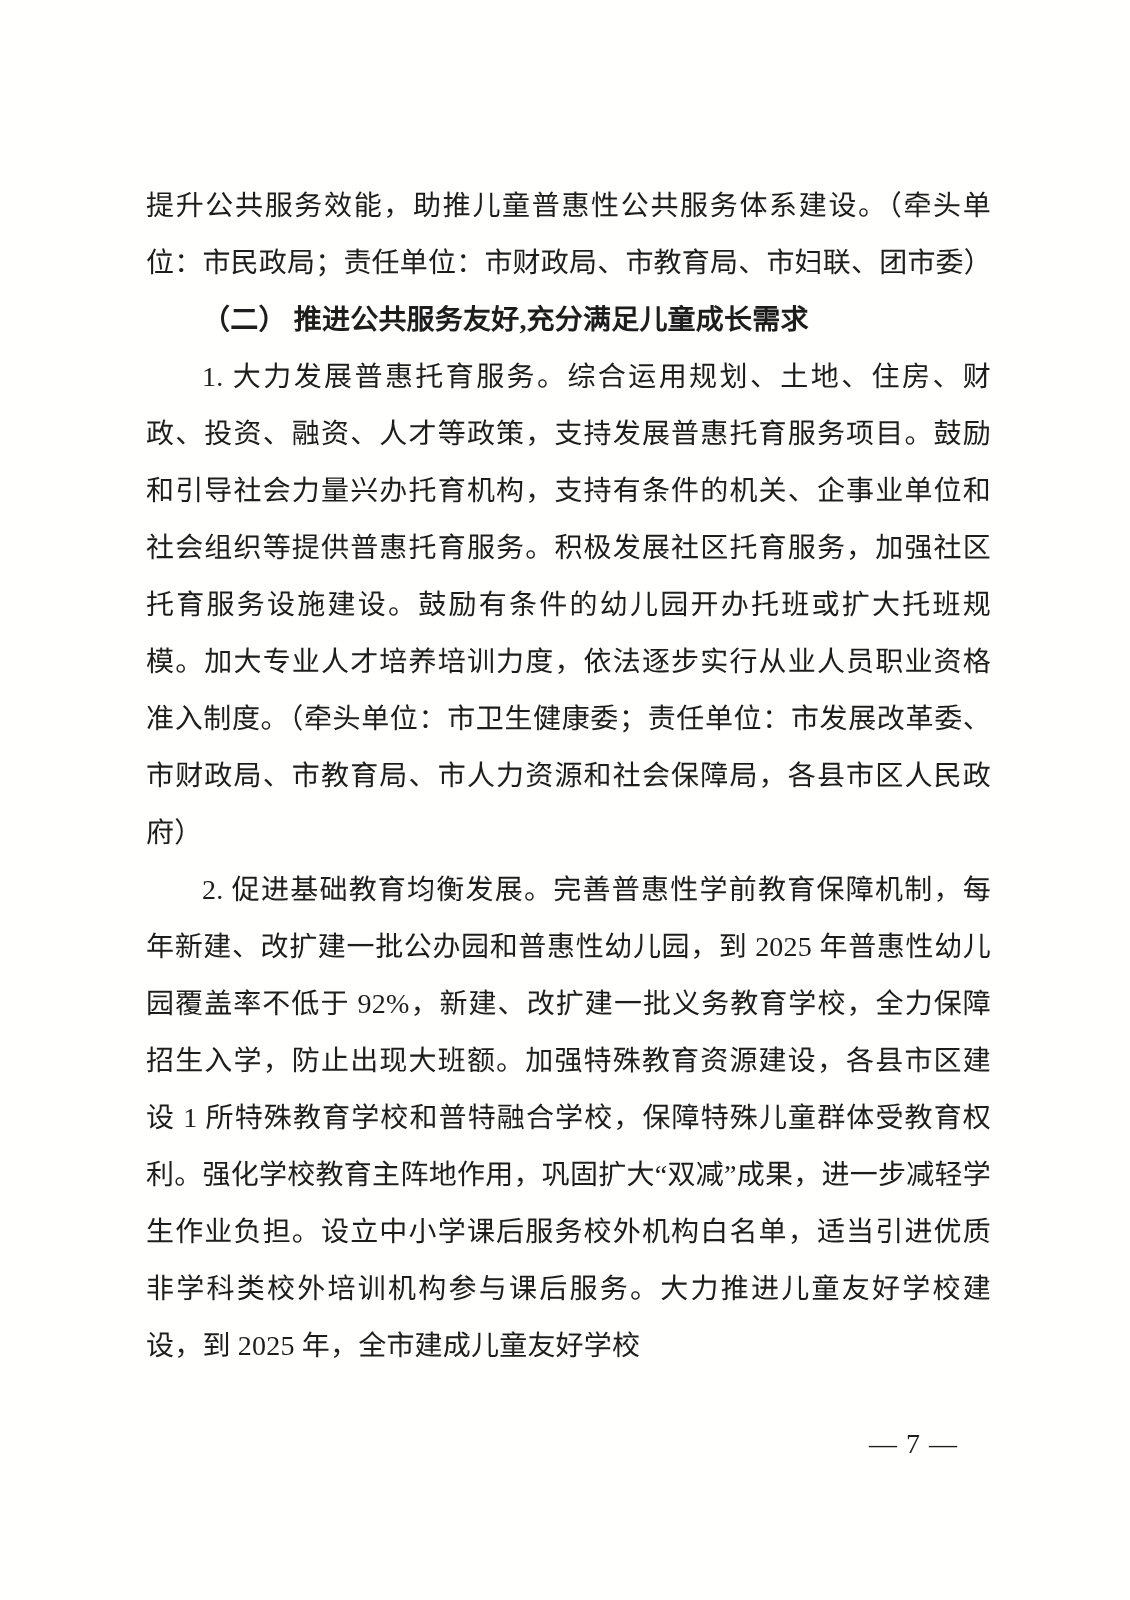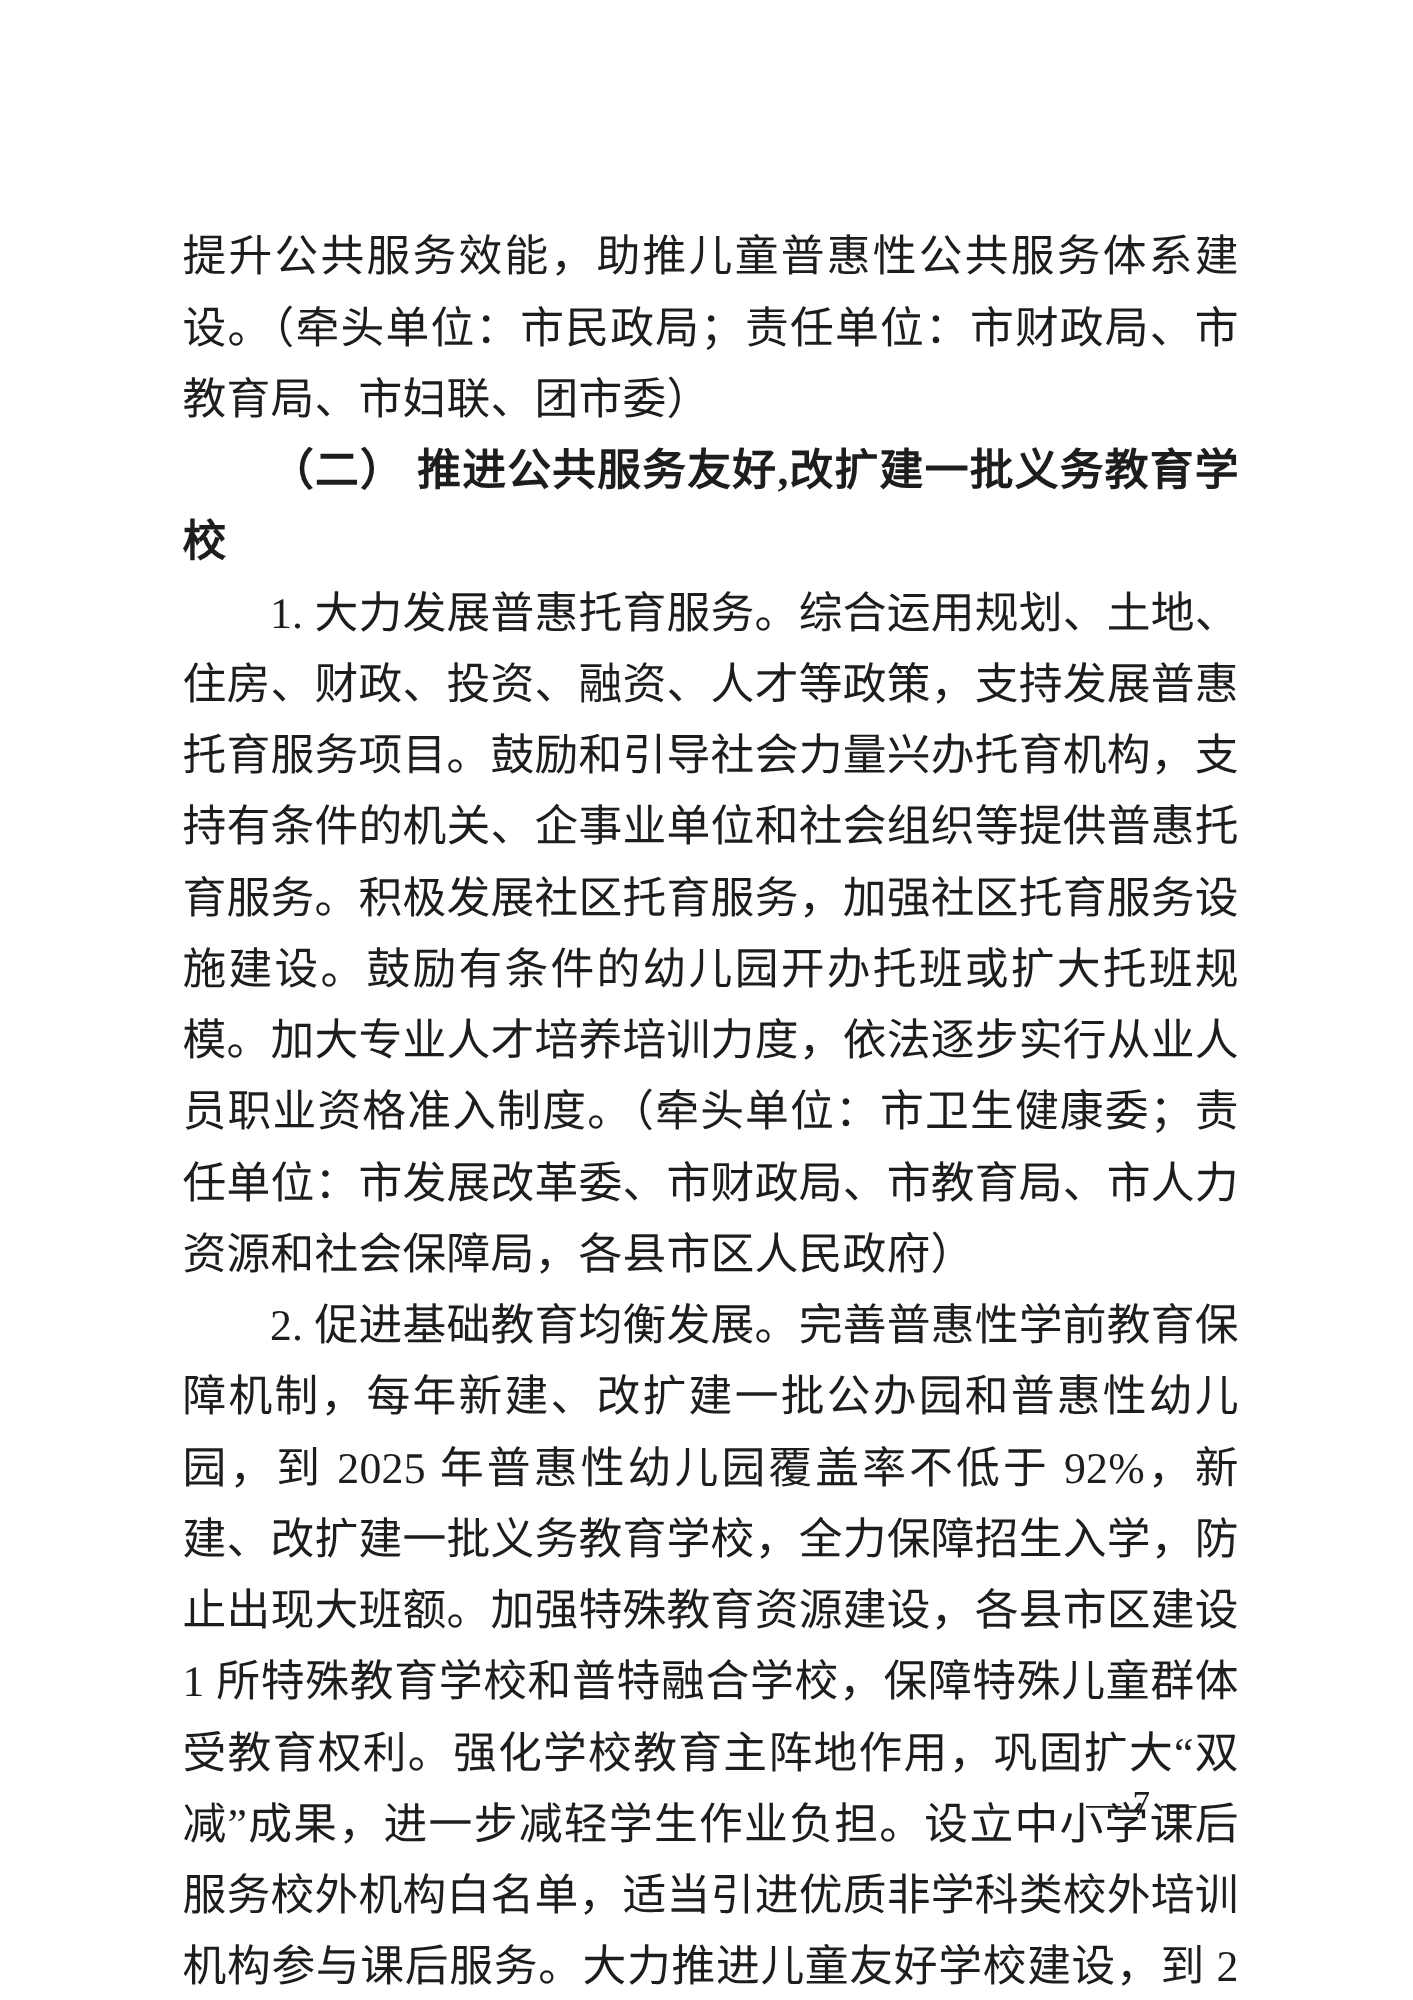--- a/index.html
+++ b/index.html
@@ -18,21 +18,21 @@
   }
   .text-block {
     position: absolute;
     left: 146px;
     top: 177px;
     width: 845px;
   }
   .text-block p {
     margin: 0;
     padding: 0;
-    font-size: 35px;
+    font-size: 28px;
     line-height: 57px;
     text-align: justify;
     text-justify: inter-ideograph;
     letter-spacing: 0.2px;
     word-break: break-all;
   }
   .p-continuation {
     text-indent: 0;
   }
   .p-heading {
@@ -51,18 +51,18 @@
     letter-spacing: 1px;
     color: #1d1d1d;
   }
 </style>
 </head>
 <body>
 
 <div class="page">
   <div class="text-block">
     <p class="p-continuation">提升公共服务效能，助推儿童普惠性公共服务体系建设。（牵头单位：市民政局；责任单位：市财政局、市教育局、市妇联、团市委）</p>
-    <p class="p-heading">（二） 推进公共服务友好,改扩建一批义务教育学校</p>
+    <p class="p-heading">（二） 推进公共服务友好,充分满足儿童成长需求</p>
     <p class="p-body">1. 大力发展普惠托育服务。综合运用规划、土地、住房、财政、投资、融资、人才等政策，支持发展普惠托育服务项目。鼓励和引导社会力量兴办托育机构，支持有条件的机关、企事业单位和社会组织等提供普惠托育服务。积极发展社区托育服务，加强社区托育服务设施建设。鼓励有条件的幼儿园开办托班或扩大托班规模。加大专业人才培养培训力度，依法逐步实行从业人员职业资格准入制度。（牵头单位：市卫生健康委；责任单位：市发展改革委、市财政局、市教育局、市人力资源和社会保障局，各县市区人民政府）</p>
     <p class="p-body">2. 促进基础教育均衡发展。完善普惠性学前教育保障机制，每年新建、改扩建一批公办园和普惠性幼儿园，到 2025 年普惠性幼儿园覆盖率不低于 92%，新建、改扩建一批义务教育学校，全力保障招生入学，防止出现大班额。加强特殊教育资源建设，各县市区建设 1 所特殊教育学校和普特融合学校，保障特殊儿童群体受教育权利。强化学校教育主阵地作用，巩固扩大“双减”成果，进一步减轻学生作业负担。设立中小学课后服务校外机构白名单，适当引进优质非学科类校外培训机构参与课后服务。大力推进儿童友好学校建设，到 2025 年，全市建成儿童友好学校</p>
   </div>
   <div class="page-number">— 7 —</div>
 </div>
 
 </body></html>

